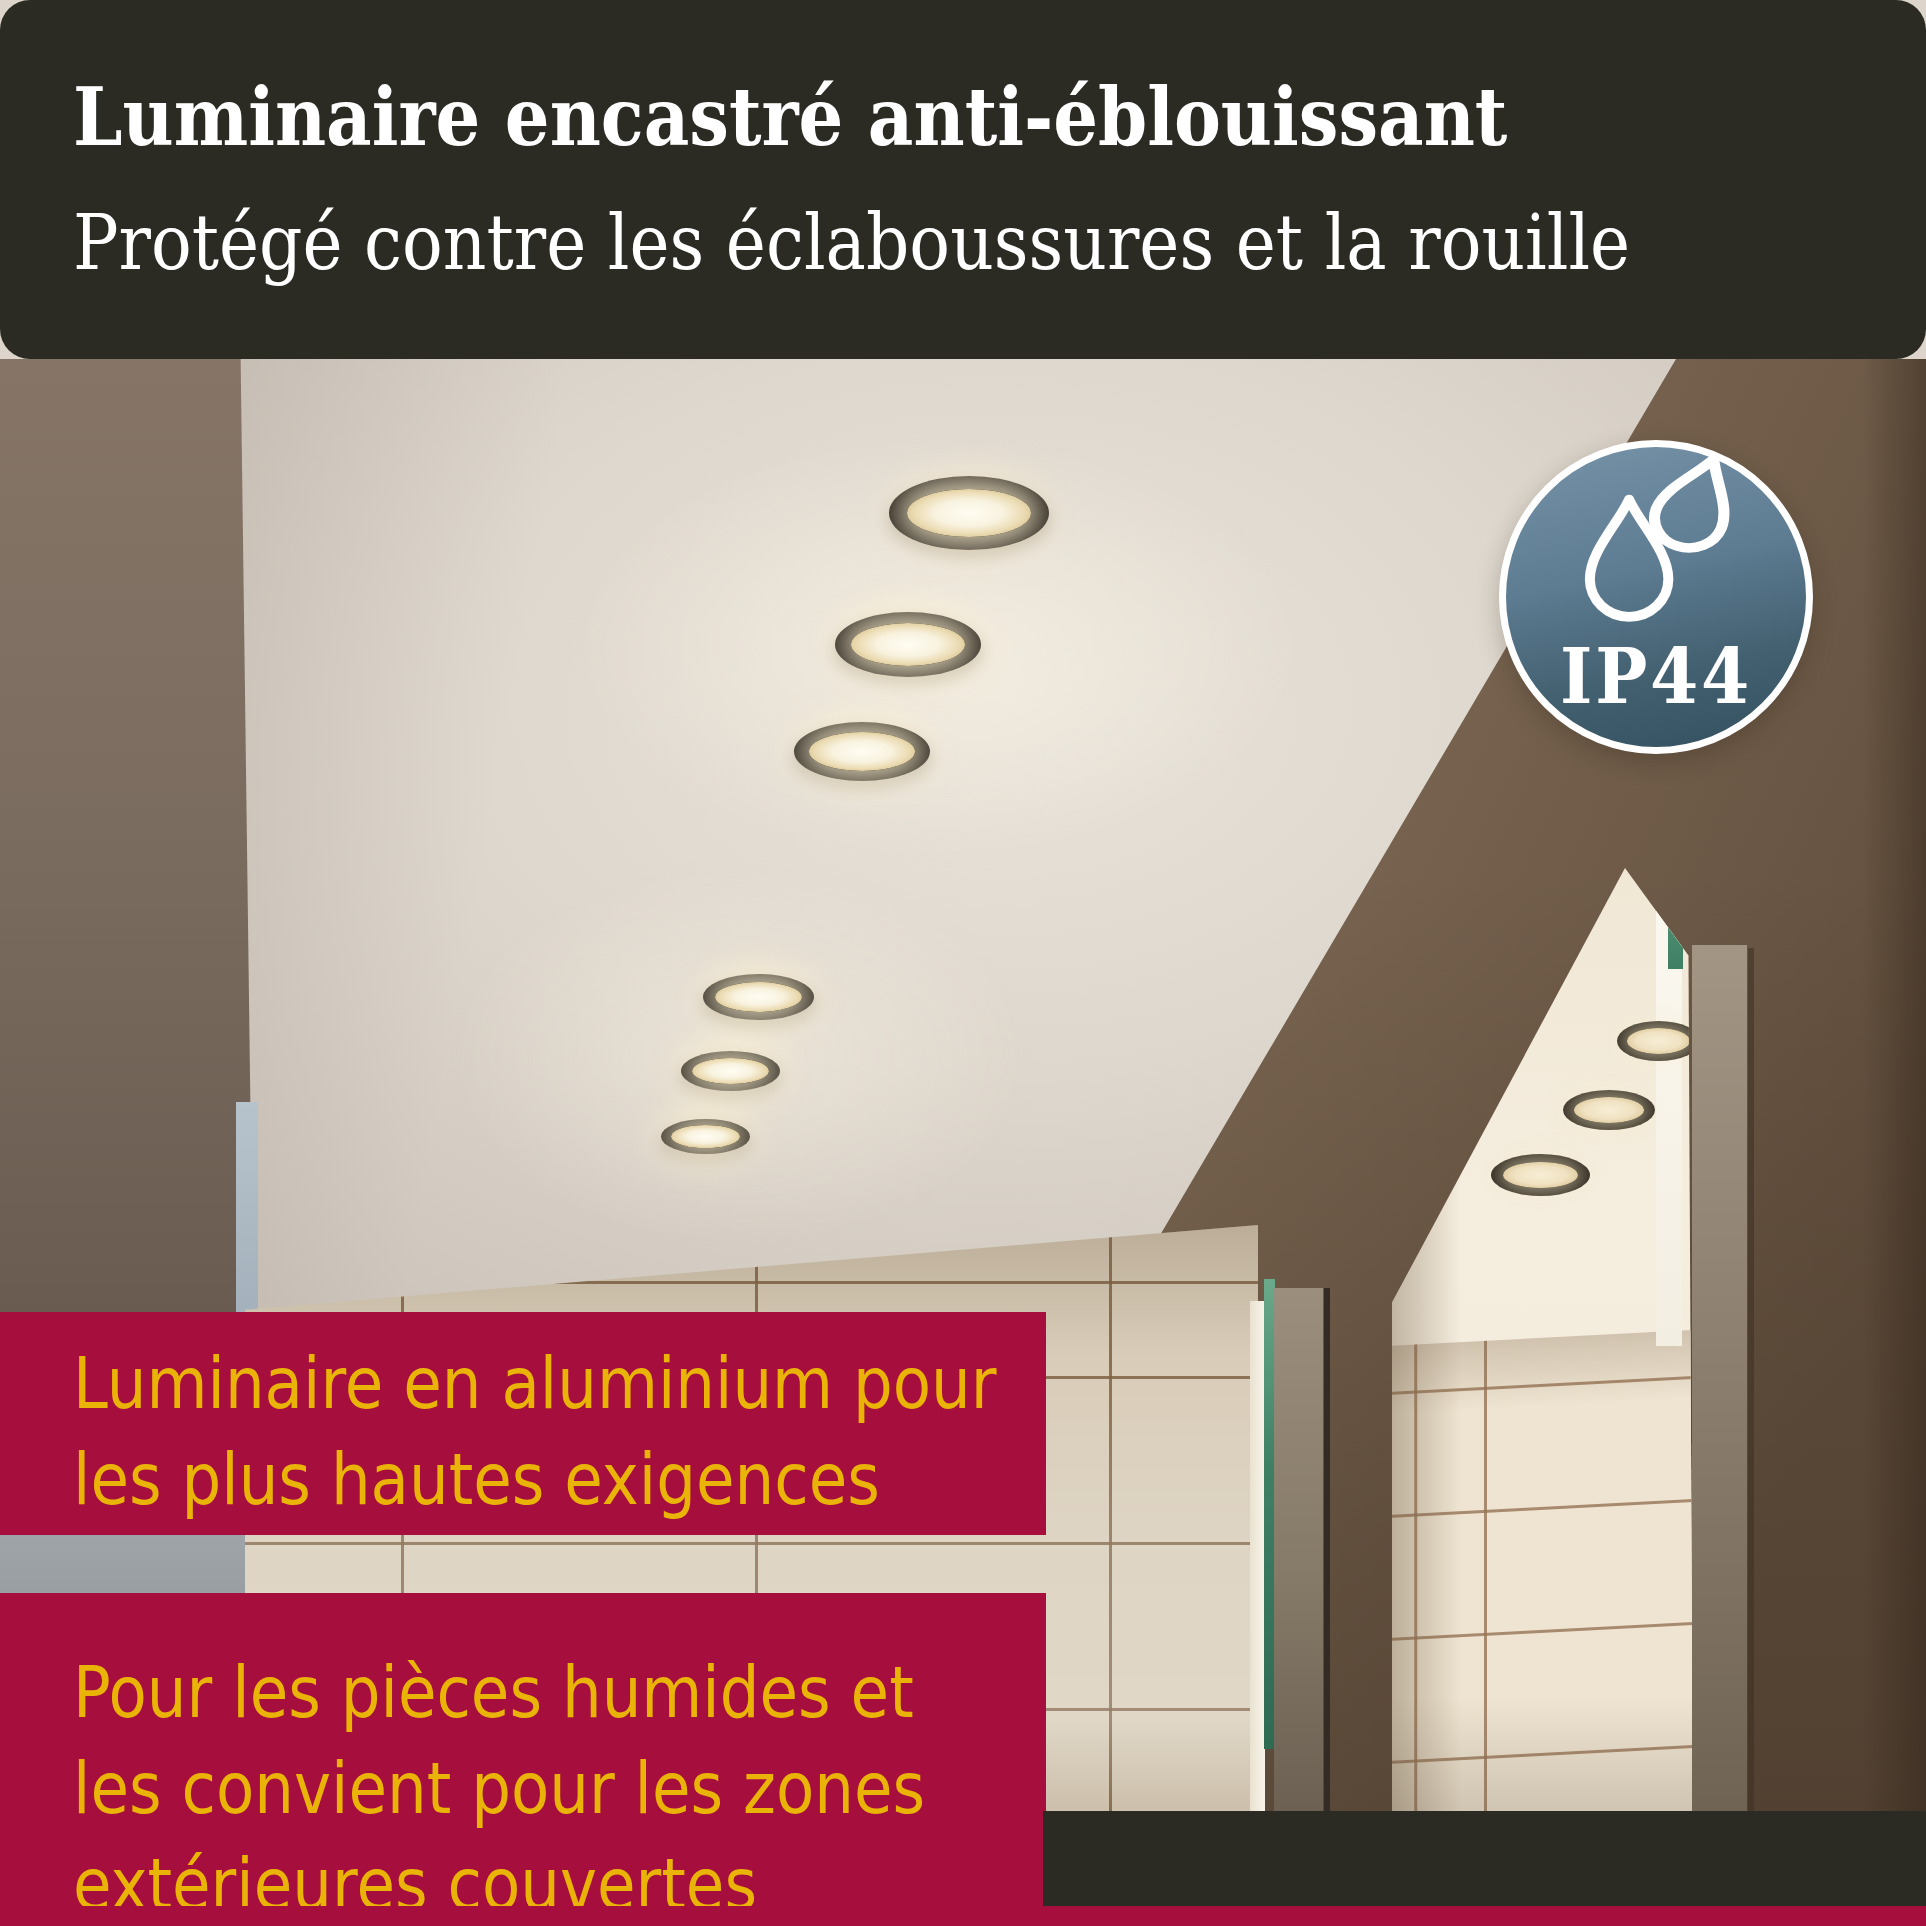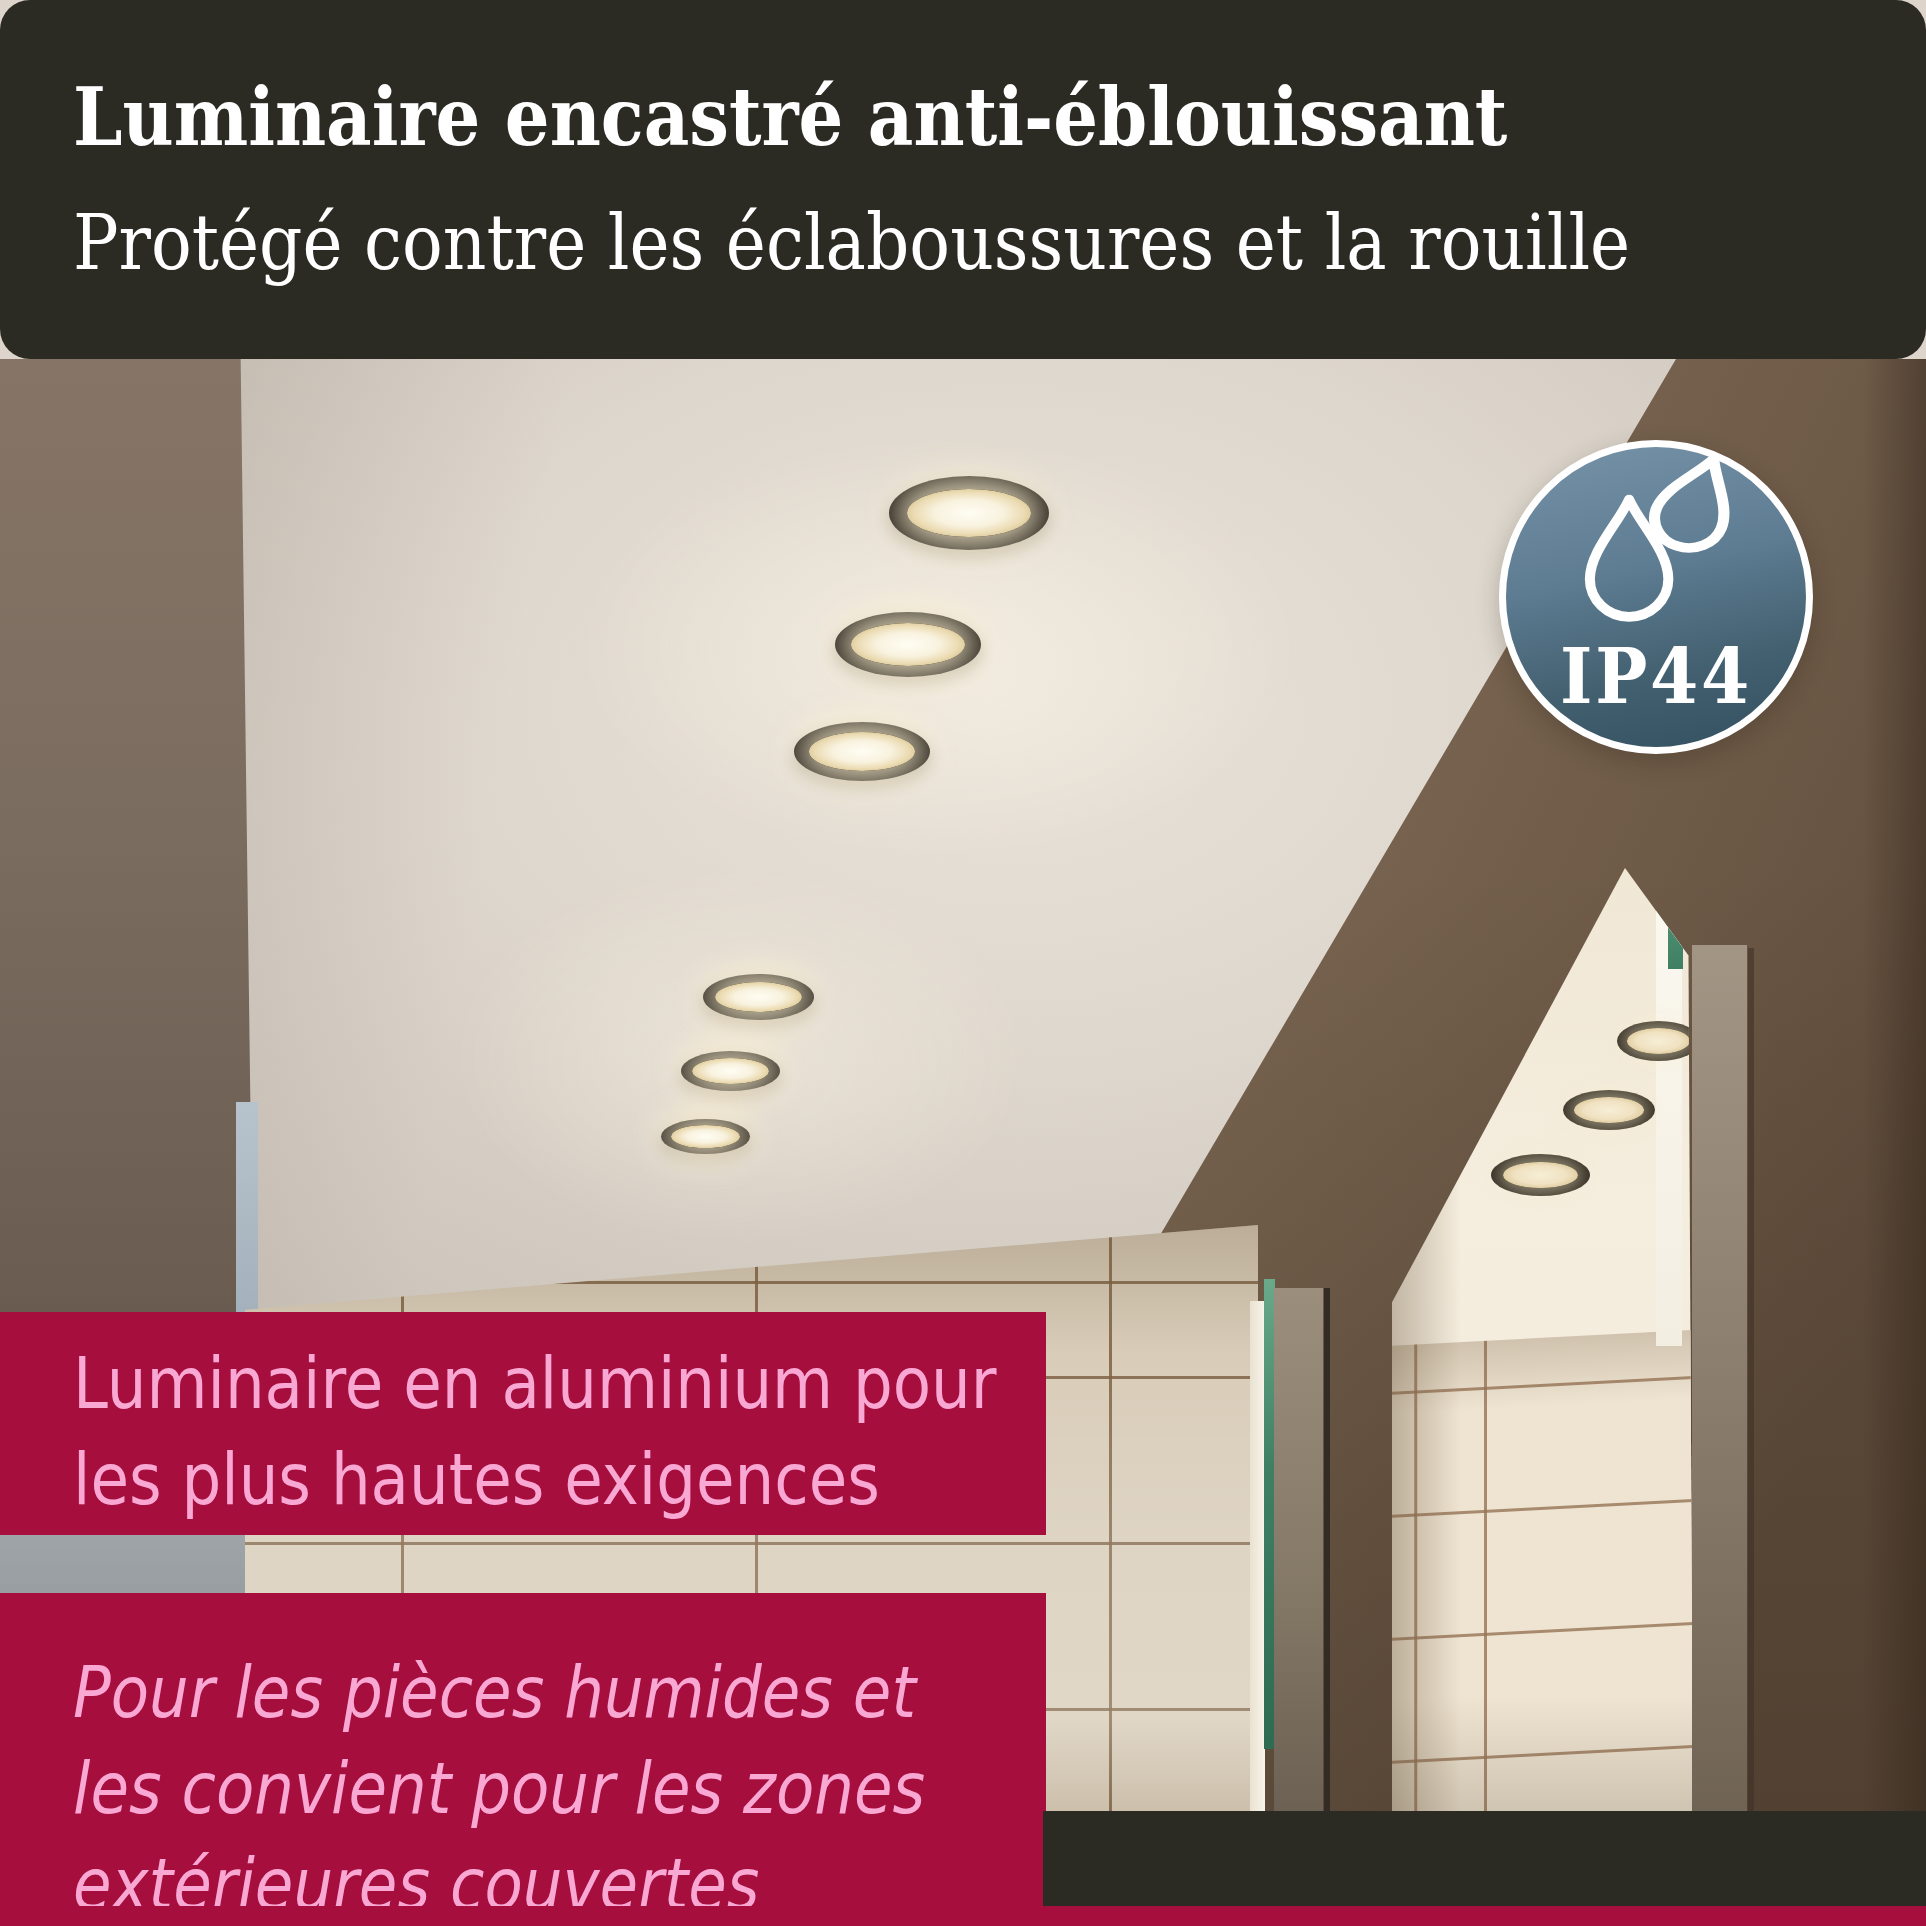--- a/index.html
+++ b/index.html
@@ -95,23 +95,23 @@
     font-family:"DejaVu Serif",serif;font-weight:700;font-size:77px;line-height:77px;
     color:#fff;letter-spacing:3.1px;transform:scaleX(.9);}
 
   
   .top-banner{left:0;top:0;width:1926px;height:359px;background:#2b2b24;border-radius:30px;}
   .headline{position:absolute;left:73px;color:#fff;white-space:nowrap;
     font-family:"DejaVu Serif",serif;transform-origin:left top;transform:scaleX(.88);}
   .headline-1{top:71px;font-weight:700;font-size:80px;line-height:92px;}
   .headline-2{top:197px;font-weight:400;font-size:77px;line-height:92px;}
 
-  .feature-banner{left:0;width:1046px;background:#a60e3e;color:#f9a8d4;}
+  .feature-banner{left:0;width:1046px;background:#a60e3e;color:#eab308;}
   .banner-1{top:1312px;height:223px;padding-top:23px;box-sizing:border-box;}
-  .banner-2{top:1593px;height:333px;padding-top:51px;box-sizing:border-box;font-style:italic;}
+  .banner-2{top:1593px;height:333px;padding-top:51px;box-sizing:border-box;}
   .bline{margin-left:73px;font-family:"DejaVu Sans",sans-serif;font-weight:400;
     font-size:72px;line-height:96px;white-space:nowrap;
     transform:scaleX(.87);transform-origin:left top;}
 
   .dark-block{left:1043px;top:1811px;width:883px;height:95px;background:#2b2b24;}
   .red-strip{left:0;top:1906px;width:1926px;height:21px;background:#a60e3e;}
 </style>
 </head>
 <body>
 

